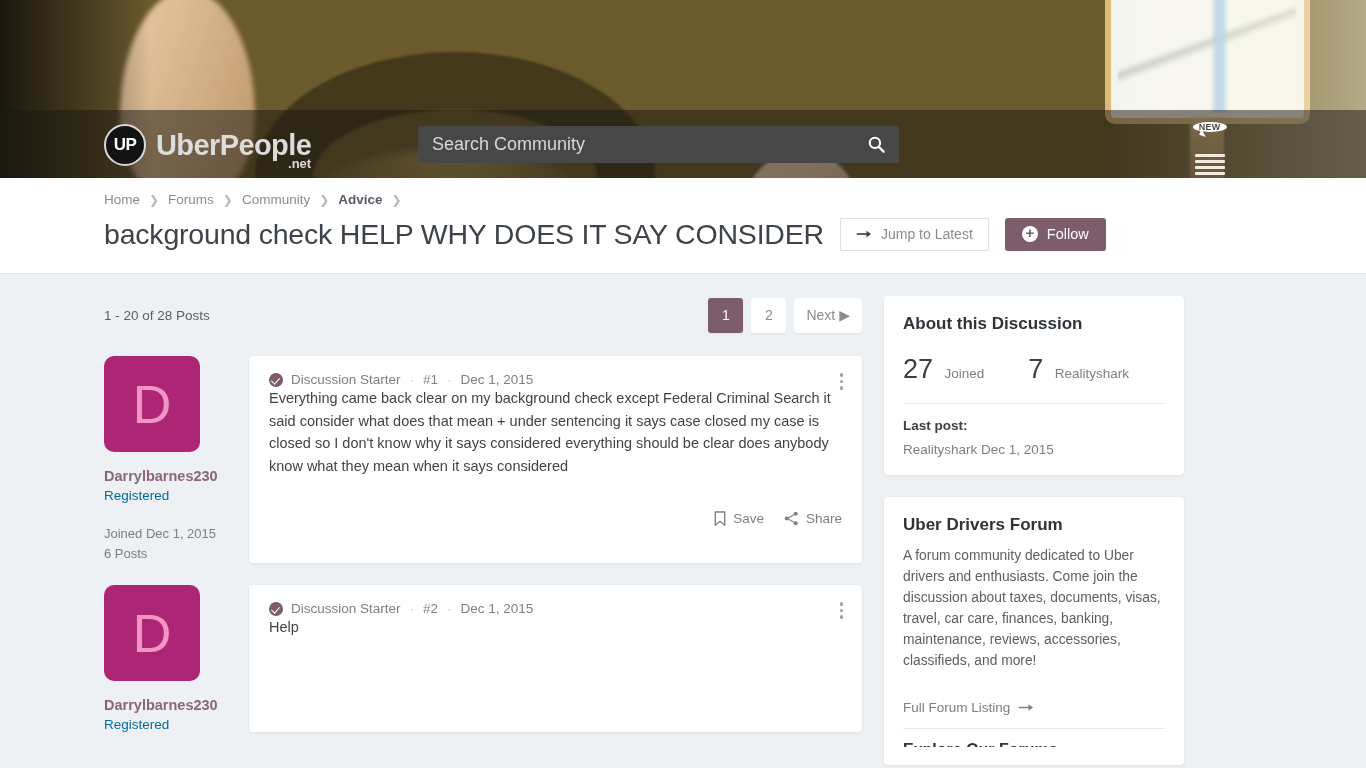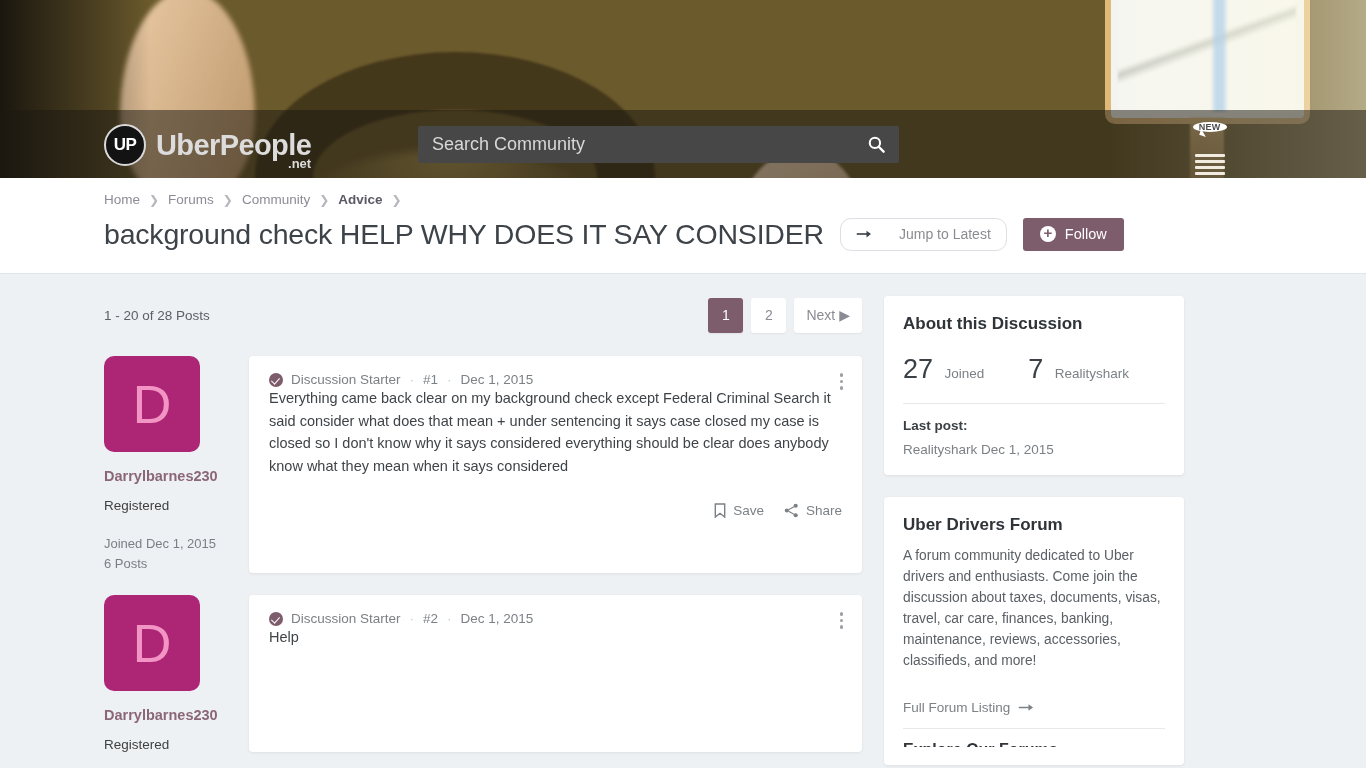--- a/index.html
+++ b/index.html
@@ -155,22 +155,22 @@
   .crumbs .sep { color:#b6b6bd; margin:0 9px; font-size:12px; }
 
   .title-row {
     display:flex; align-items:center; padding:10px 0 22px 104px; gap:16px;
   }
   h1 {
     font-size:28.5px; font-weight:400; color:#3d4348; letter-spacing:-.2px;
     line-height:1.2; white-space:nowrap;
   }
   .btn-jump {
-    display:flex; align-items:center; gap:28px;
-    border:1px solid #dcdfe3; background:#fff; border-radius:11px;
+    display:flex; align-items:center; gap:10px;
+    border:1px solid #dcdfe3; background:#fff; border-radius:1px;
     padding:0 15px; height:33px; font-size:14px; color:#8b8b93; cursor:pointer;
     font-family:"Liberation Sans", sans-serif; white-space:nowrap;
   }
   .btn-follow {
     display:flex; align-items:center; gap:9px;
     border:0; background:#7d5c6b; color:#fff; border-radius:3px;
     padding:0 17px; height:33px; font-size:14.5px; cursor:pointer;
     font-family:"Liberation Sans", sans-serif;
   }
   .plus-circle {
@@ -198,21 +198,21 @@
   .author { width:150px; flex:0 0 150px; }
   .avatar {
     width:96px; height:96px; border-radius:10px;
     background:#ad2675;
     color:#f294c4; font-size:54px; font-weight:400;
     display:flex; align-items:center; justify-content:center;
   }
   .author-name {
     margin-top:16px; font-size:14.5px; font-weight:bold; color:#8a6676; cursor:pointer;
   }
-  .author-rank { margin-top:14px; font-size:13.5px; color:#404040; }
+  .author-rank { margin-top:4px; font-size:13.5px; color:#0369a1; }
   .author-meta { margin-top:21px; font-size:13px; color:#7a7f85; line-height:1.5; }
 
   .bubble {
     flex:1; background:#fff; border-radius:4px; margin-left:-5px;
     box-shadow:0 1px 3px rgba(0,0,0,.07);
     padding:16px 20px 0 20px; position:relative;
     min-height:100px;
   }
   .bubble-head { display:flex; align-items:center; font-size:13.5px; color:#7c8186;text-align:right; }
   .verified {
@@ -230,21 +230,21 @@
     display:flex; flex-direction:column; gap:3px; cursor:pointer; padding:3px;
   }
   .kebab-post span { width:3.5px; height:3.5px; border-radius:50%; background:#9aa0a6; }
   .body {
     font-size:14.5px; line-height:22.5px; color:#3f4448;
   }
   .bubble-foot {
     display:flex; justify-content:flex-end; gap:20px;
     padding:16px 0 14px 0; margin-top:10px;
   }
-  .act { display:flex; align-items:flex-end; gap:7px; font-size:13.5px; color:#7c8186; cursor:pointer; }
+  .act { display:flex; align-items:flex-end; gap:7px; font-size:13.5px; color:#7c8186; cursor:pointer;margin-top:8px; }
 
   
   .right-col { width:300px; flex:0 0 300px; margin-left:22px; }
   .card {
     background:#fff; border-radius:4px; padding:18px 19px;
     box-shadow:0 1px 3px rgba(0,0,0,.07); margin-bottom:22px;
   }
   .card h3 { font-size:17px; color:#2f3439; font-weight:bold; }
   .stats { display:flex; gap:44px; margin-top:20px; align-items:baseline; }
   .stat-num { font-size:27px; color:#3a4045; font-weight:400; }

